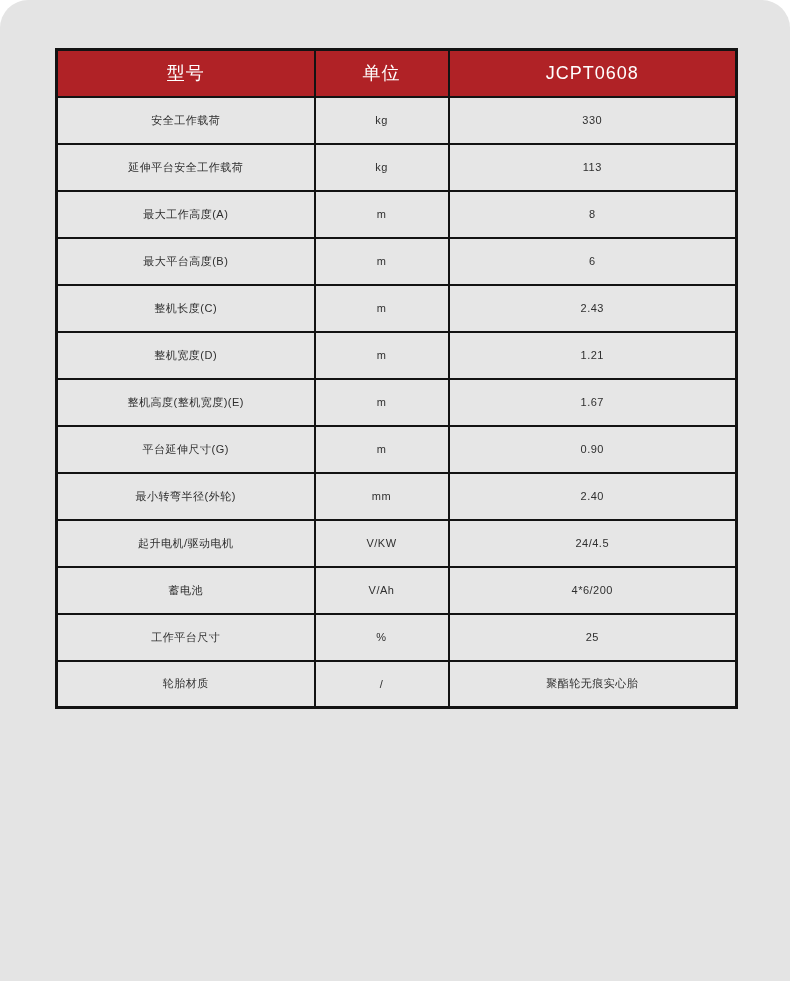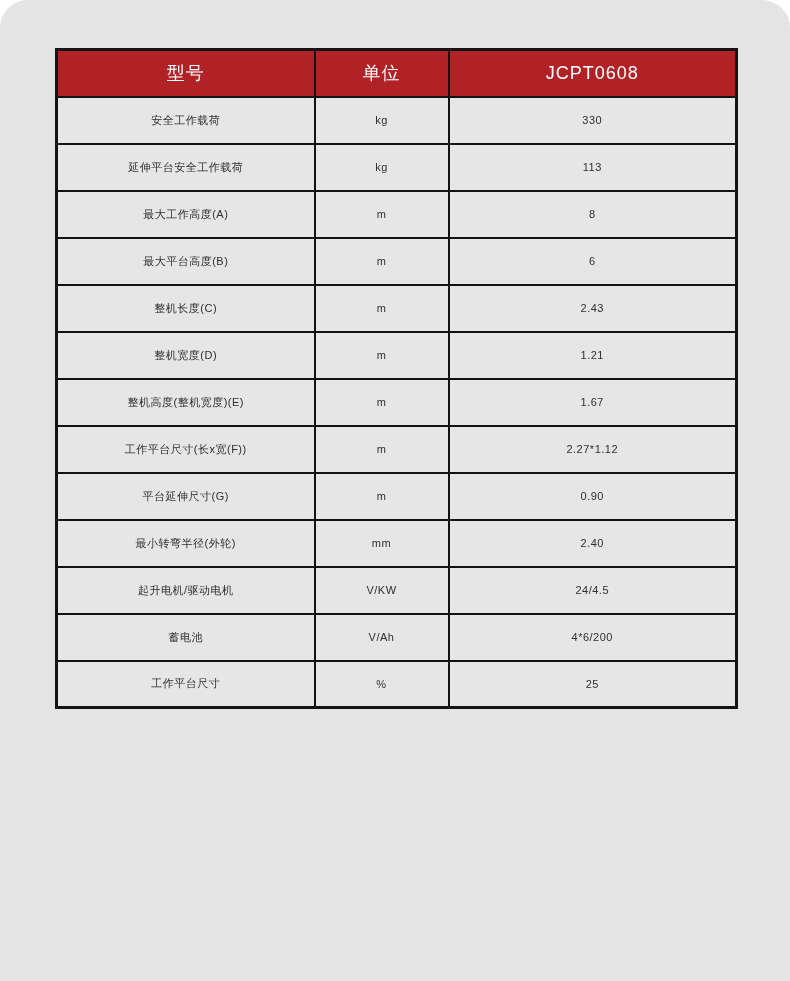--- a/index.html
+++ b/index.html
@@ -116,25 +116,20 @@
     <td>1.21</td>
   </tr>
 
 
   <tr>
     <td>整机高度(整机宽度)(E)</td>
     <td>m</td>
     <td>1.67</td>
   </tr>
 
-  <tr>
-    <td>工作平台尺寸(长x宽(F))</td>
-    <td>m</td>
-    <td>2.27*1.12</td>
-  </tr>
 
   <tr>
     <td>平台延伸尺寸(G)</td>
     <td>m</td>
     <td>0.90</td>
   </tr>
 
 
   <tr>
     <td>最小转弯半径(外轮)</td>
@@ -153,16 +148,21 @@
     <td>V/Ah</td>
     <td>4*6/200</td>
   </tr>
 
   <tr>
     <td>工作平台尺寸</td>
     <td>%</td>
     <td>25</td>
   </tr>
 
+  <tr>
+    <td>轮胎材质</td>
+    <td>/</td>
+    <td>聚酯轮无痕实心胎</td>
+  </tr>
 
 </tbody>
   </table>
 </div>
 
 </body></html>

